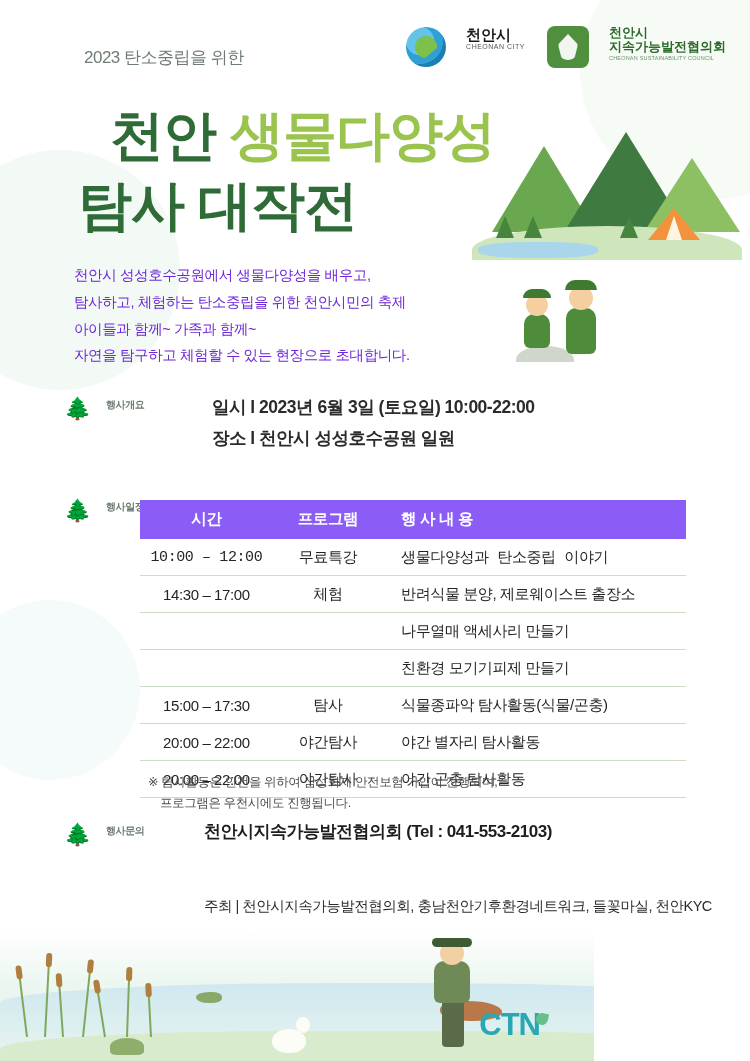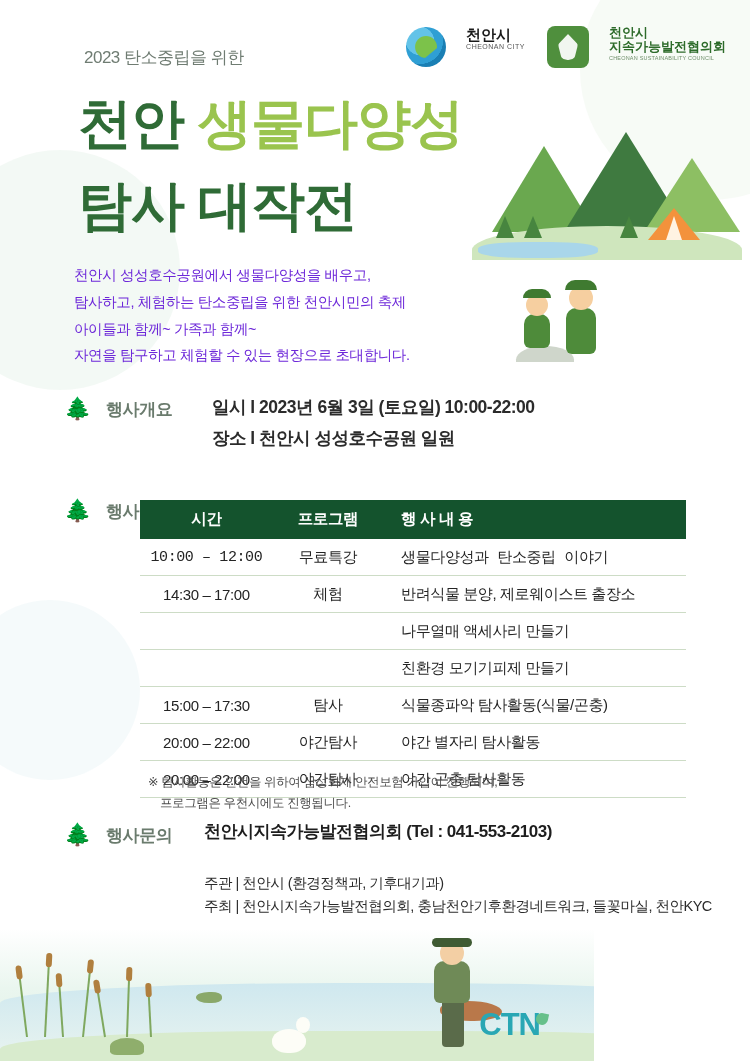--- a/index.html
+++ b/index.html
@@ -117,21 +117,21 @@
     text-align: right;
   }
   .title-1, .title-2 {
     position: absolute;
     left: 78px;
     font-size: 54px;
     font-weight: bold;
     letter-spacing: -1px;
     white-space: nowrap;
   }
-  .title-1 { top: 88px; }
+  .title-1 { top: 100px; margin-left: 32px; }
   .title-2 { top: 170px; }
   .t-dark { color: #2f6b36; }
   .t-light { color: #9ac44e; }
 
   .lead {
     position: absolute;
     left: 74px; top: 262px;
     font-size: 14.5px;
     line-height: 1.85;
     color: #6d28d9;
@@ -243,21 +243,21 @@
     left: 0;
     width: 22px;
     text-align: center;
     color: #4a8b3f;
     font-size: 22px;
     line-height: 1;
   }
   .sec-label {
     position: absolute;
     left: 42px;
-    font-size: 17px;
+    font-size: 10px;
     font-weight: bold;
     color: #6a7b6d;
     letter-spacing: -0.4px;
     white-space: nowrap;
   }
 
   .overview { top: 398px; }
   .overview .info {
     position: absolute;
     left: 148px; top: -6px;
@@ -275,21 +275,21 @@
   table.sched {
     position: absolute;
     left: 140px;
     top: 500px;
     width: 546px;
     border-collapse: collapse;
     font-size: 15px;
     letter-spacing: -0.4px;
   }
   table.sched thead th {
-    background: #14532d;
+    background: #8b5cf6;
     color: #ffffff;
     font-weight: bold;
     padding: 9px 4px;
     font-size: 15.5px;
   }
   table.sched tbody td {
     border-bottom: 1px solid #cddcc6;
     padding: 7px 4px;
     color: #242424;
     text-align: center;
@@ -591,21 +591,20 @@
     <span>※ 탐사활동은 안전을 위하여 삼성화재 안전보험 가입이 진행되며,</span>
     <span class="l2">프로그램은 우천시에도 진행됩니다.</span>
   </div>
 
   <div class="section contact">
     <div class="sec-icon">🌲</div>
     <div class="sec-label">행사문의</div>
     <div class="phone">천안시지속가능발전협의회 (Tel : 041-553-2103)</div>
   </div>
 
-  <div class="org org-1">주관 | 천안시 (환경정책과, 기후대기과)</div>
   <div class="org org-2">주최 | 천안시지속가능발전협의회, 충남천안기후환경네트워크, 들꽃마실, 천안KYC</div>
 
   <div class="bottom">
     <div class="b-sky"></div>
     <div class="b-water"></div>
     <div class="b-bank"></div>
 
     <div class="reeds">
       <div class="reed" style="left:8px;  height:62px; transform: rotate(-7deg);"></div>
       <div class="reed" style="left:26px; height:74px; transform: rotate(3deg);"></div>

